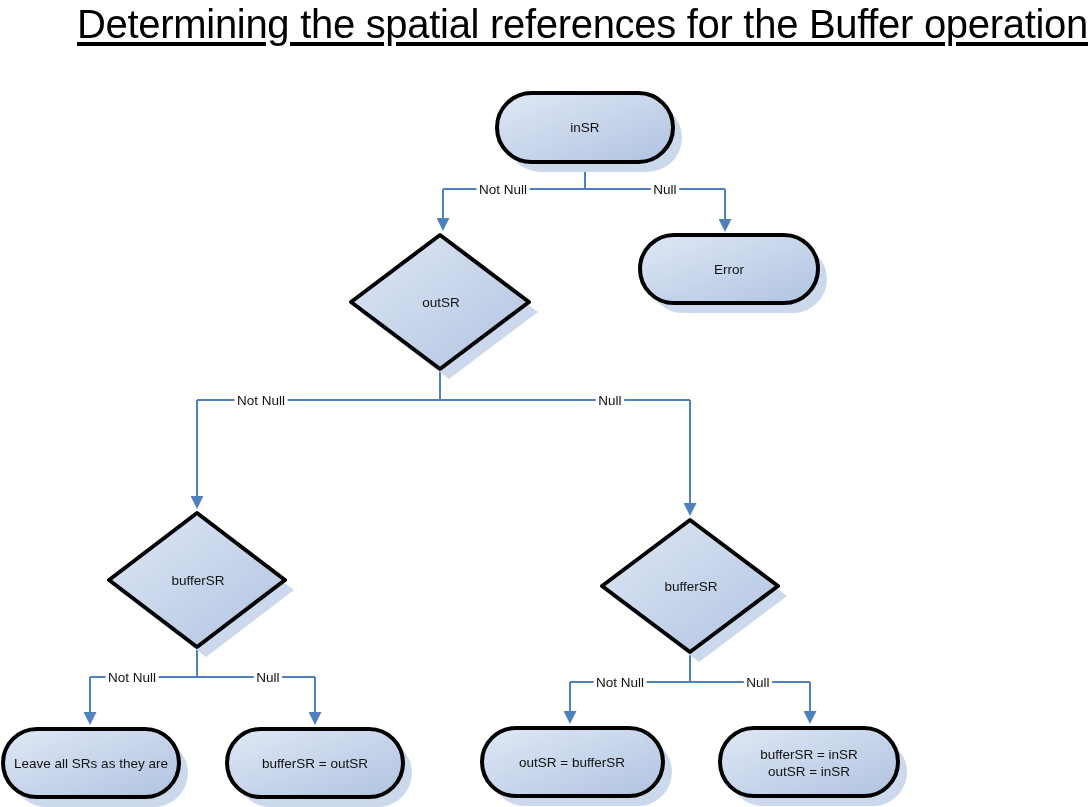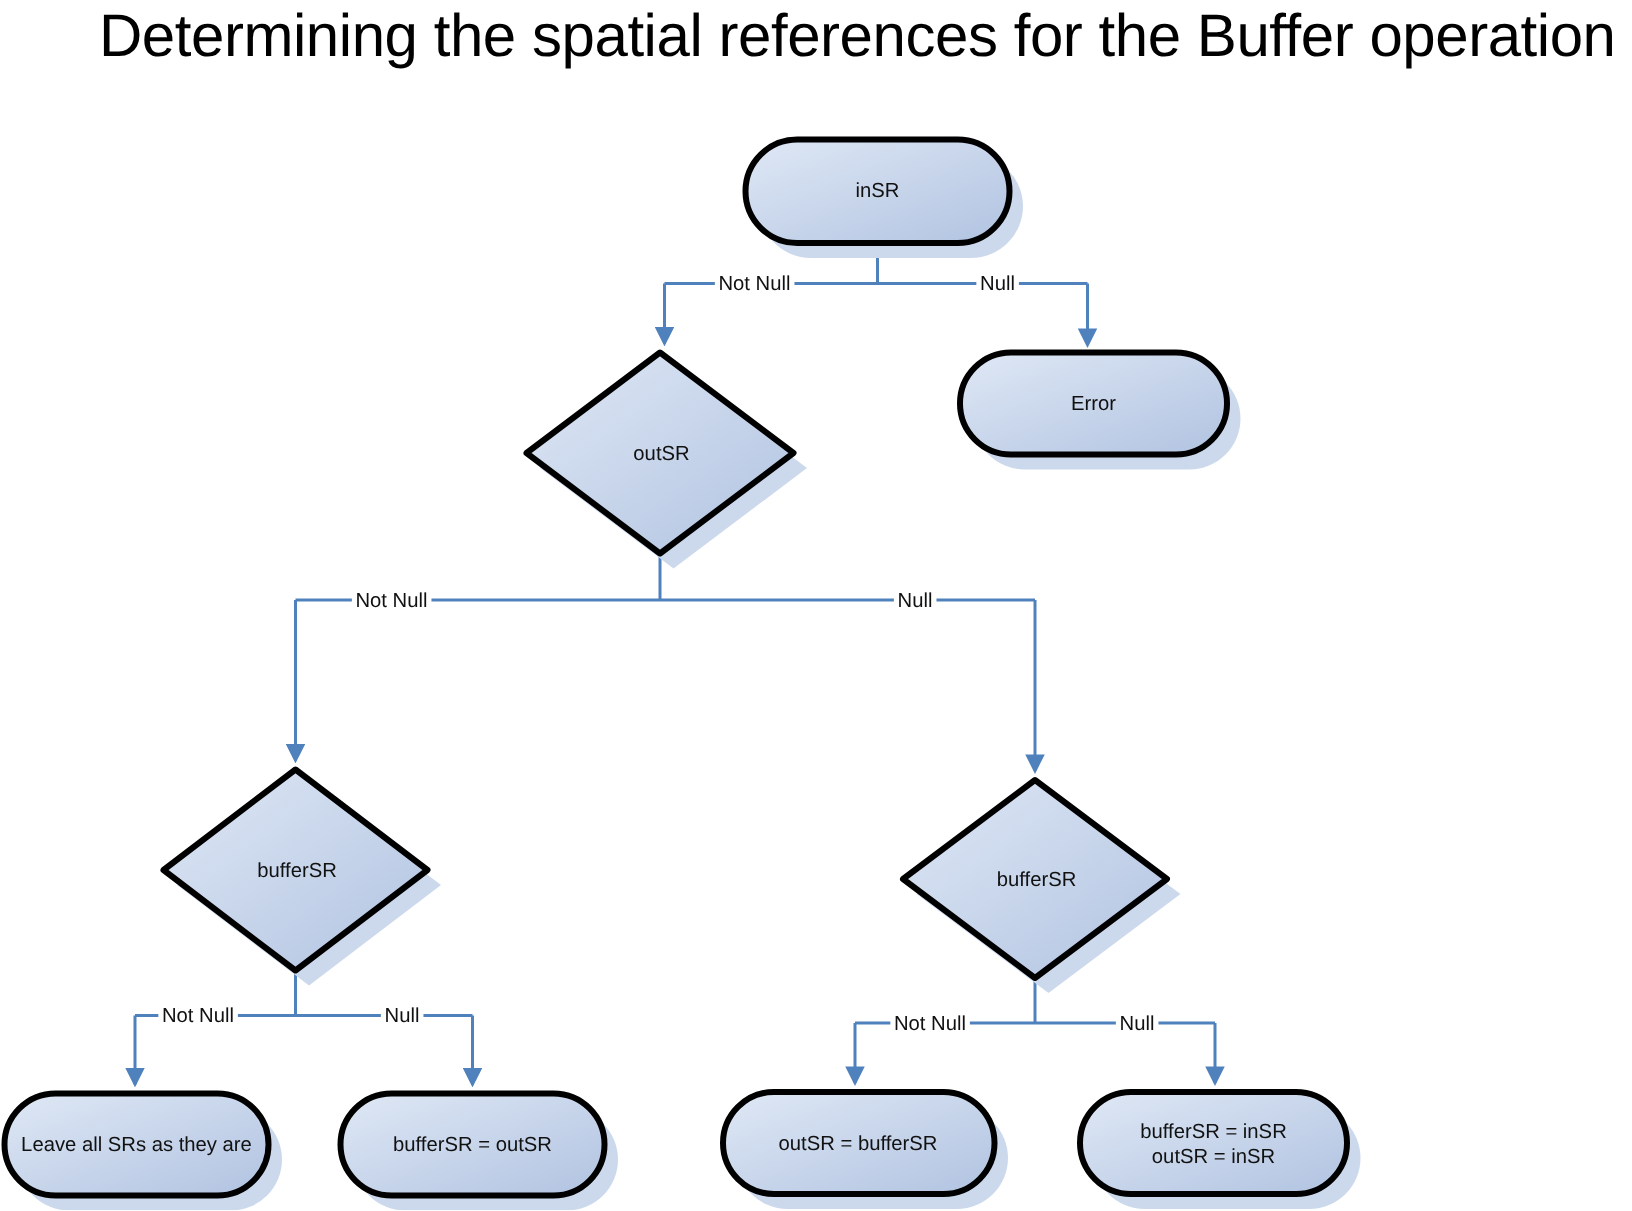--- a/index.html
+++ b/index.html
@@ -10,24 +10,25 @@
     background: #ffffff;
     overflow: hidden;
     font-family: "Liberation Sans", sans-serif;
   }
   h1.page-title {
     position: absolute;
     top: 2px;
     left: 55px;
     right: 0;
     margin: 0;
-    text-align: center;
+    text-align: right;
     font-size: 40px;
     font-weight: 400;
     color: #000000;
+    text-decoration: underline;
     text-underline-offset: 4px;
     white-space: nowrap;
     letter-spacing: -0.3px;
   }
   svg.flowchart { position: absolute; left: 0; top: 0; }
   svg.flowchart text {
     font-family: "Liberation Sans", sans-serif;
     font-size: 13.5px;
     fill: #111111;
   }

